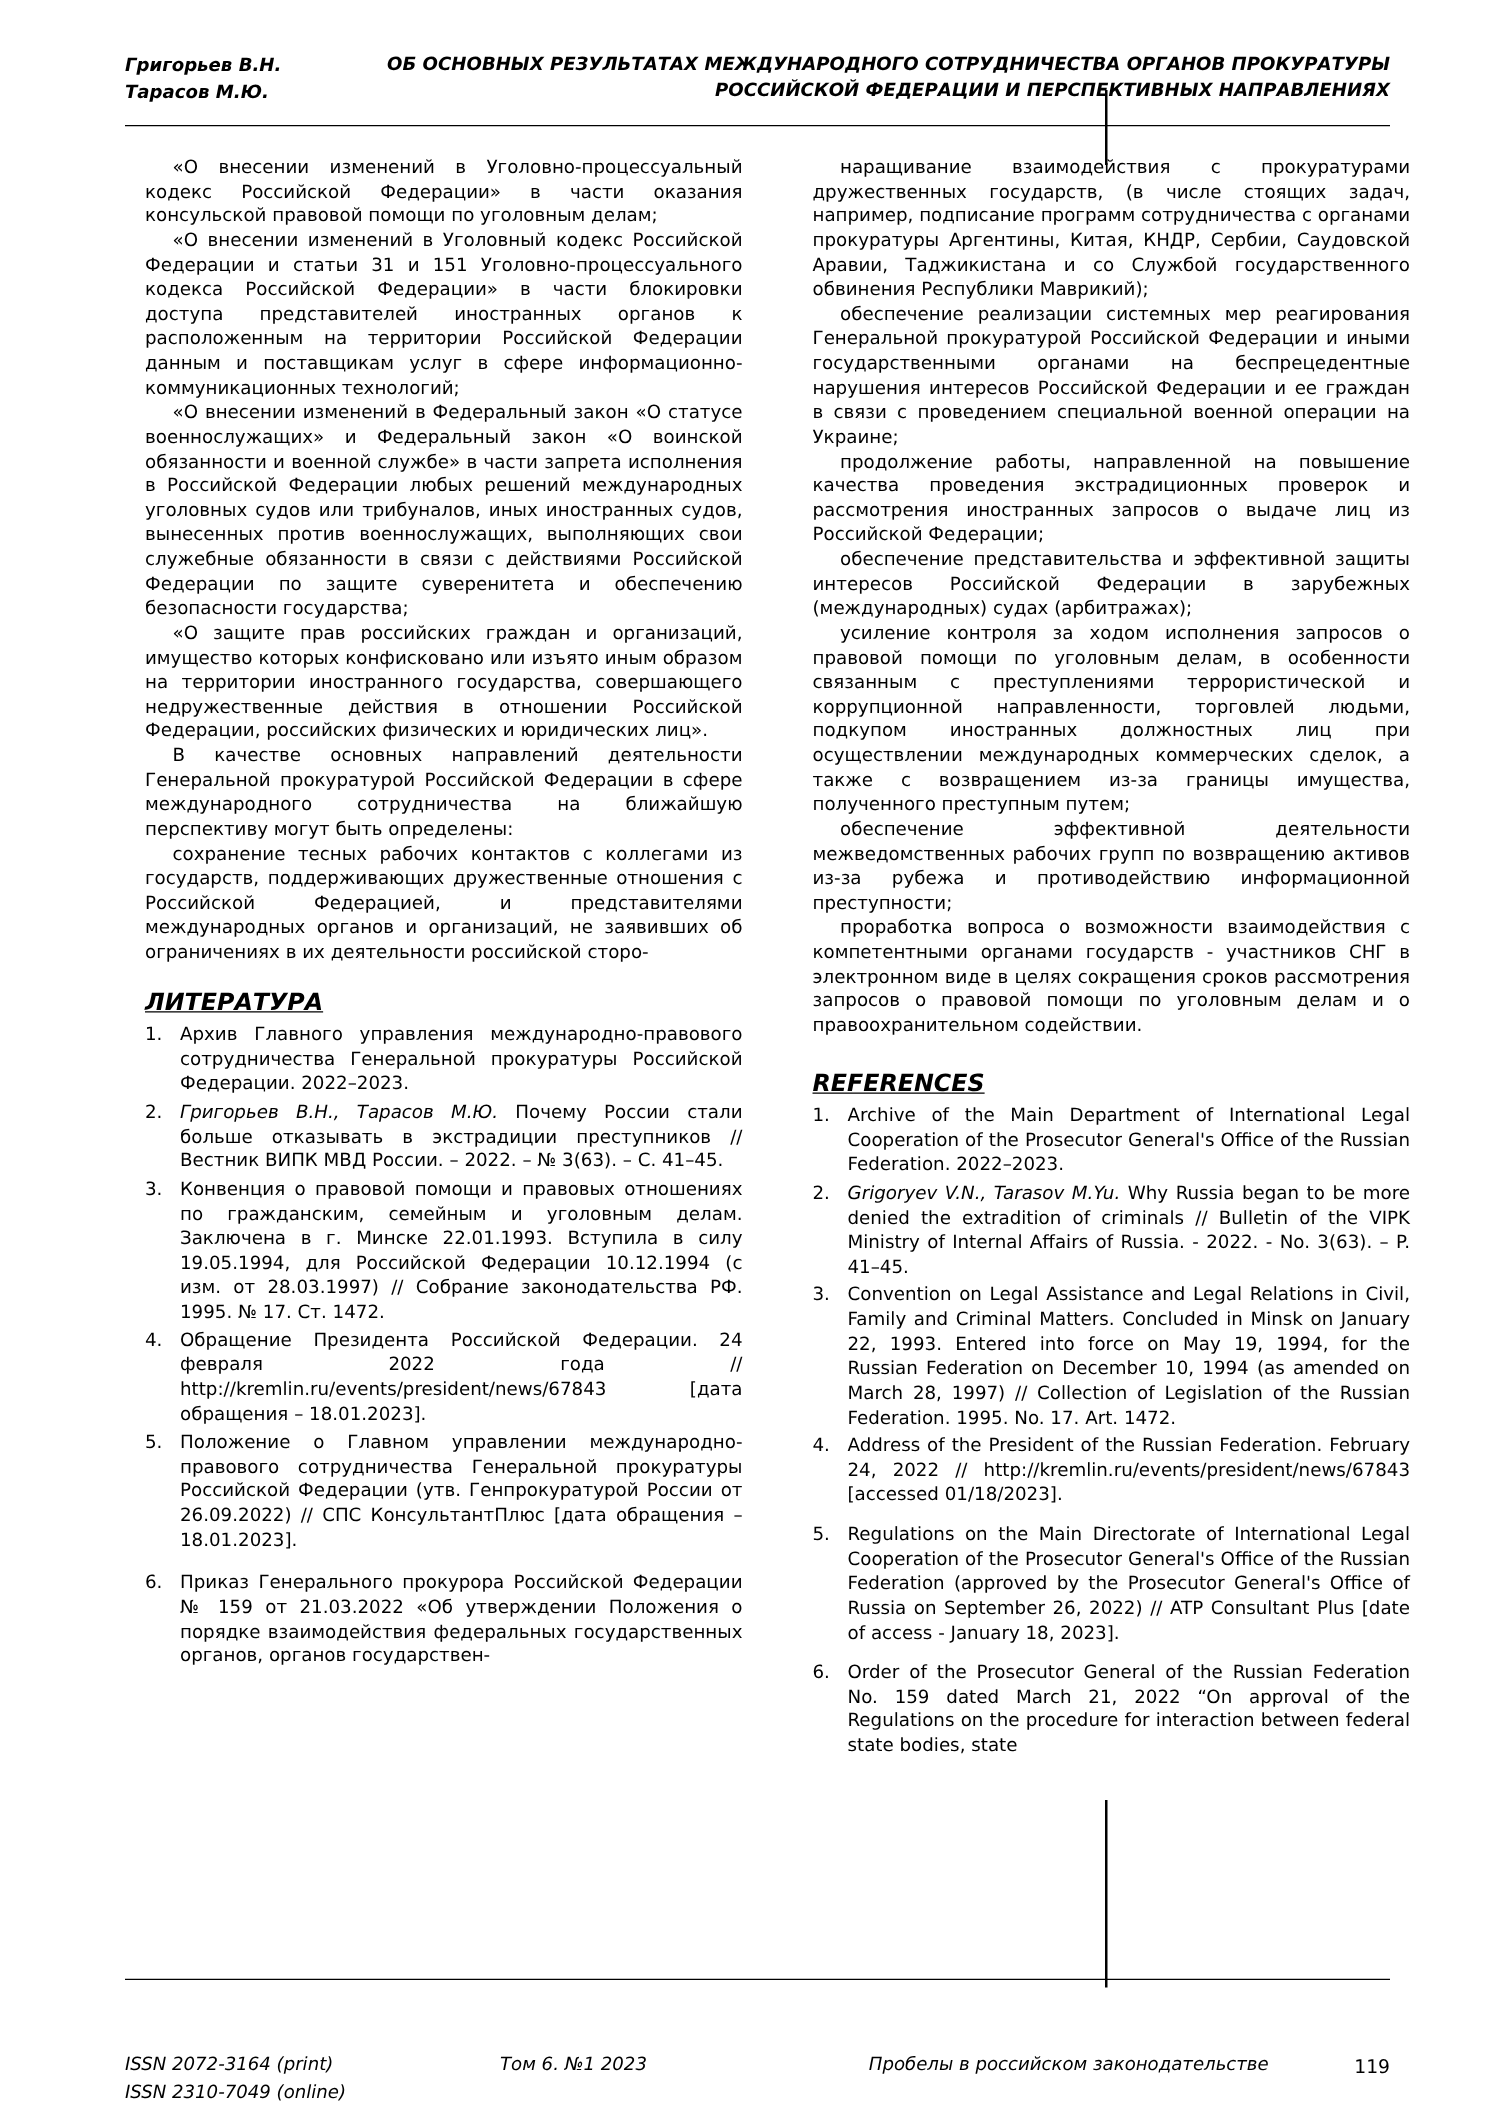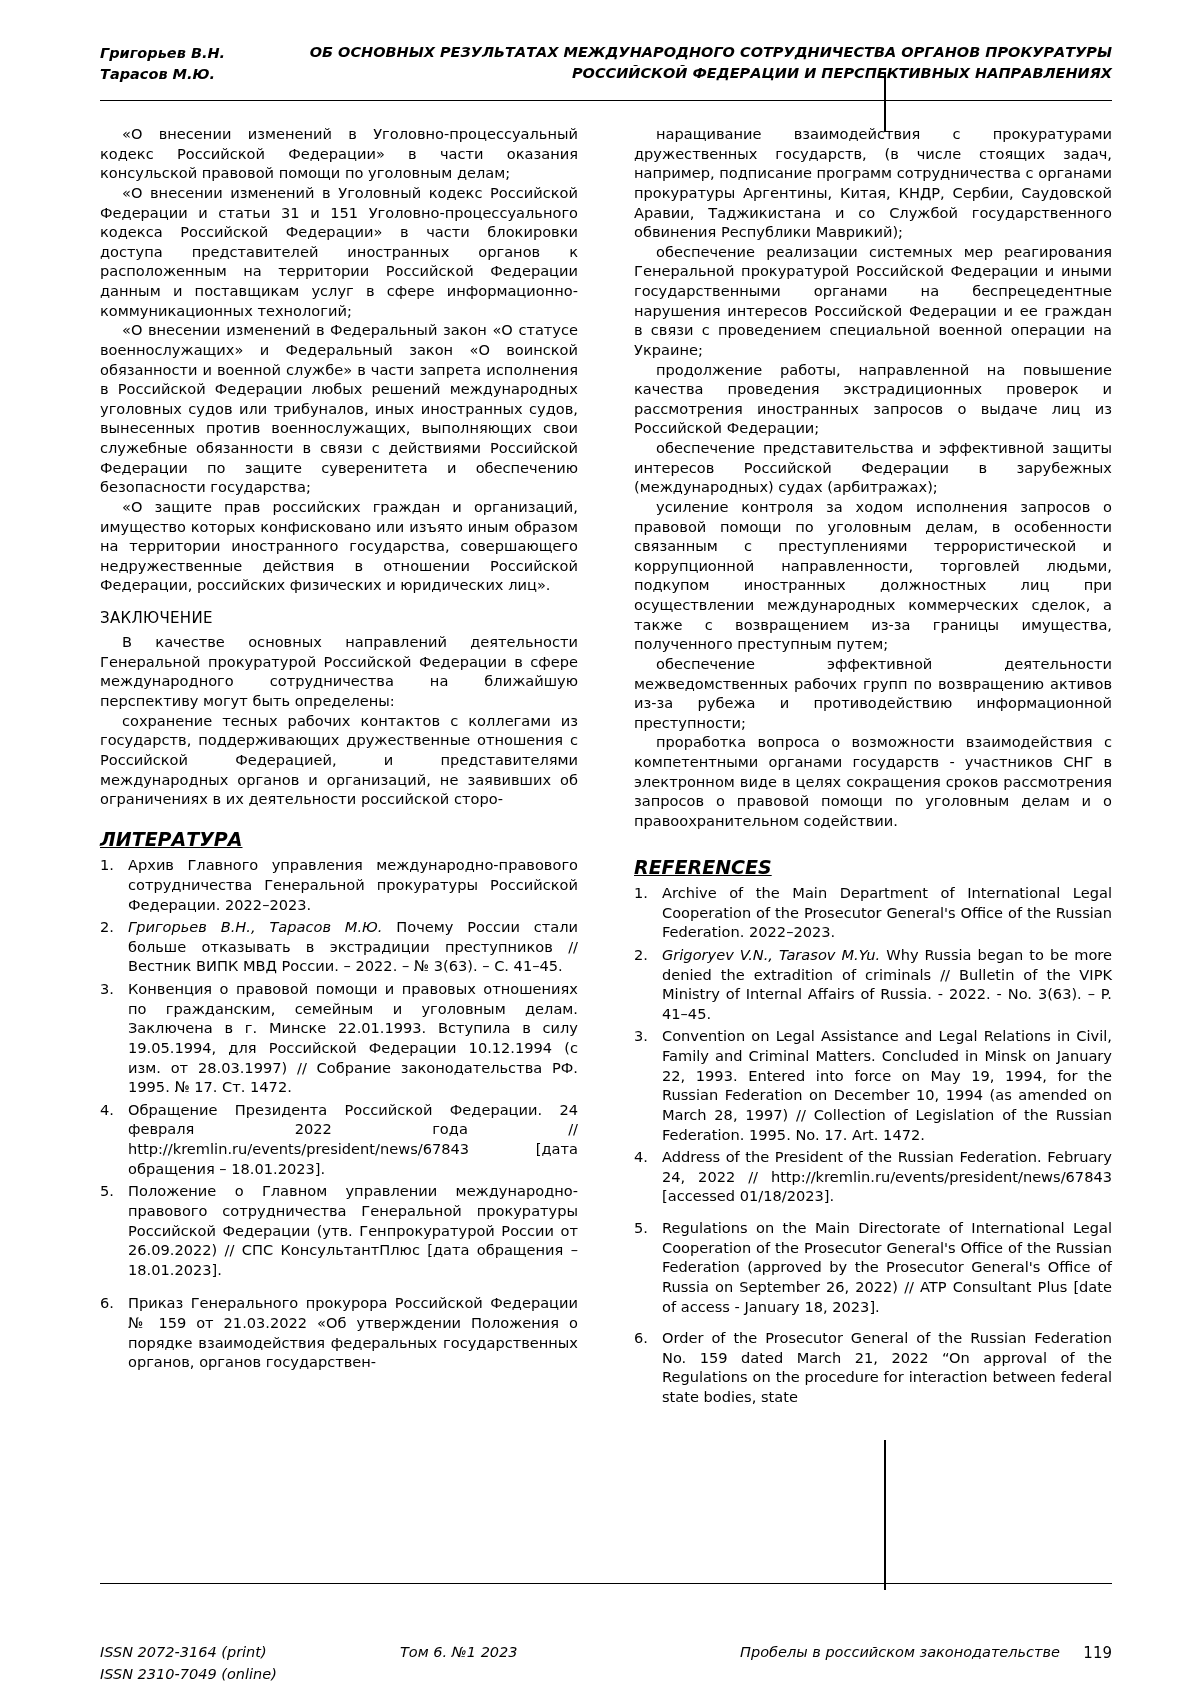--- a/index.html
+++ b/index.html
@@ -64,21 +64,21 @@
   .vbar {
     position: absolute;
     right: 78px;
     width: 2px;
     background: #000;
   }
 
   
   .cols {
     position: absolute;
-    left: 100px;
+    left: 116px;
     top: 124px;
     width: 1012px;
     display: flex;
     gap: 56px;
   }
   .col {
     width: 484px;
     font-size: 14.6px;
     line-height: 1.345;
     text-align: justify;
@@ -143,21 +143,21 @@
     top: 1642px;
     width: 1012px;
     display: flex;
     align-items: flex-start;
     font-style: italic;
     font-size: 14.5px;
     line-height: 1.5;
   }
   .footer .issn { width: 300px; }
   .footer .volume { width: 250px; text-align: left; }
-  .footer .journal { flex: 1; text-align: right; }
+  .footer .journal { flex: 1; text-align: center; }
   .footer .pagenum {
     width: 52px;
     text-align: right;
     font-style: normal;
     font-size: 15px;
   }
 </style>
 </head>
 <body>
 
@@ -176,21 +176,20 @@
   <div class="vbar" style="top: 1440px; height: 150px;"></div>
 
   <div class="cols">
 
     <div class="col">
       <p>«О внесении изменений в Уголовно-процессуальный кодекс Российской Федерации» в части оказания консульской правовой помощи по уголовным делам;</p>
       <p>«О внесении изменений в Уголовный кодекс Российской Федерации и статьи 31 и 151 Уголовно-процессуального кодекса Российской Федерации» в части блокировки доступа представителей иностранных органов к расположенным на территории Российской Федерации данным и поставщикам услуг в сфере информационно-коммуникационных технологий;</p>
       <p>«О внесении изменений в Федеральный закон «О статусе военнослужащих» и Федеральный закон «О воинской обязанности и военной службе» в части запрета исполнения в Российской Федерации любых решений международных уголовных судов или трибуналов, иных иностранных судов, вынесенных против военнослужащих, выполняющих свои служебные обязанности в связи с действиями Российской Федерации по защите суверенитета и обеспечению безопасности государства;</p>
       <p>«О защите прав российских граждан и организаций, имущество которых конфисковано или изъято иным образом на территории иностранного государства, совершающего недружественные действия в отношении Российской Федерации, российских физических и юридических лиц».</p>
 
-      <h2 class="section">ЗАКЛЮЧЕНИЕ</h2>
 
       <p>В качестве основных направлений деятельности Генеральной прокуратурой Российской Федерации в сфере международного сотрудничества на ближайшую перспективу могут быть определены:</p>
       <p>сохранение тесных рабочих контактов с коллегами из государств, поддерживающих дружественные отношения с Российской Федерацией, и представителями международных органов и организаций, не заявивших об ограничениях в их деятельности российской сторо-</p>
 
       <div class="reflist-title">ЛИТЕРАТУРА</div>
       <ol class="refs">
         <li>
           <span class="num">1.</span>
           <span class="txt">Архив Главного управления международно-правового сотрудничества Генеральной прокуратуры Российской Федерации. 2022–2023.</span>
         </li>

